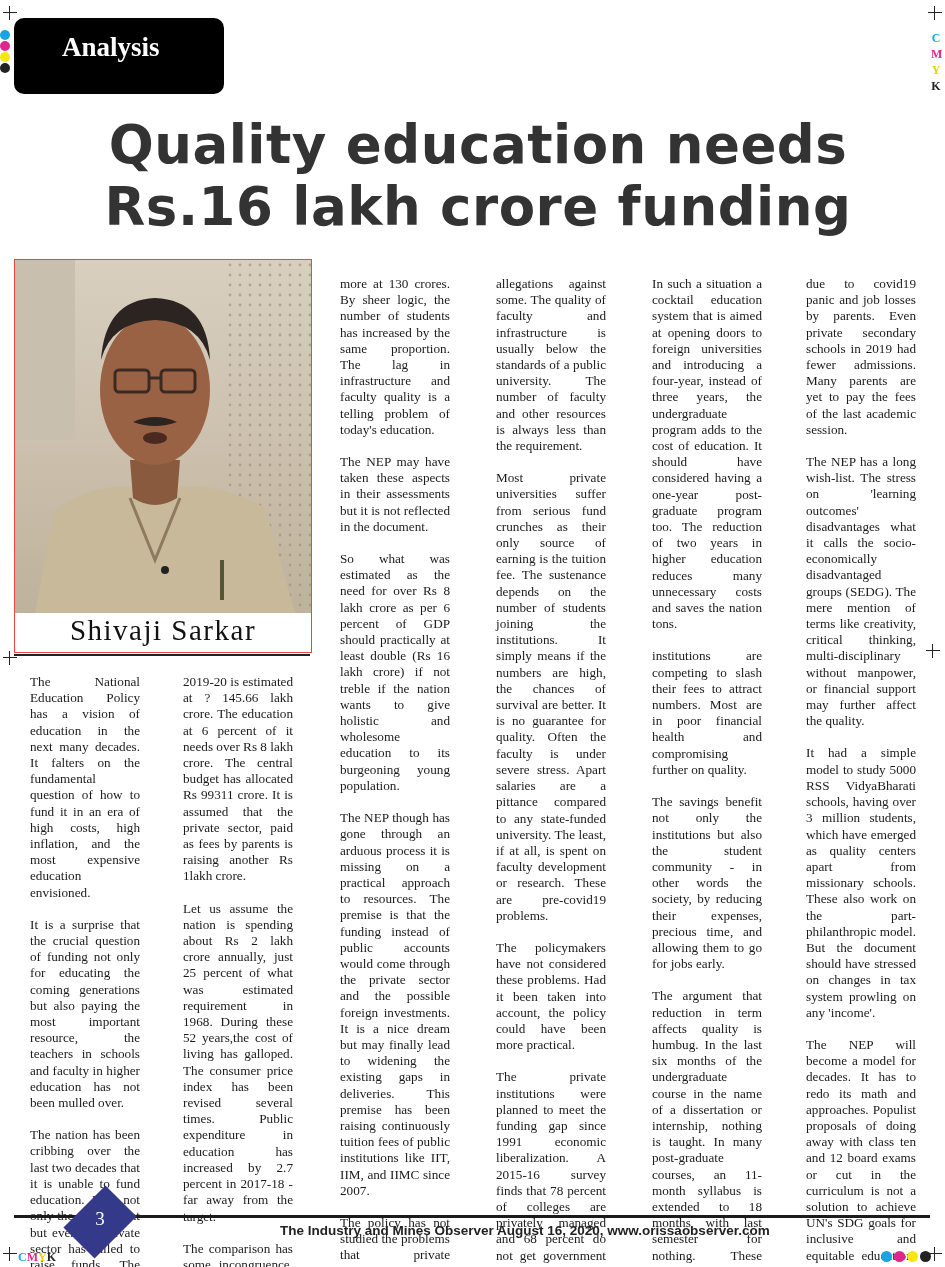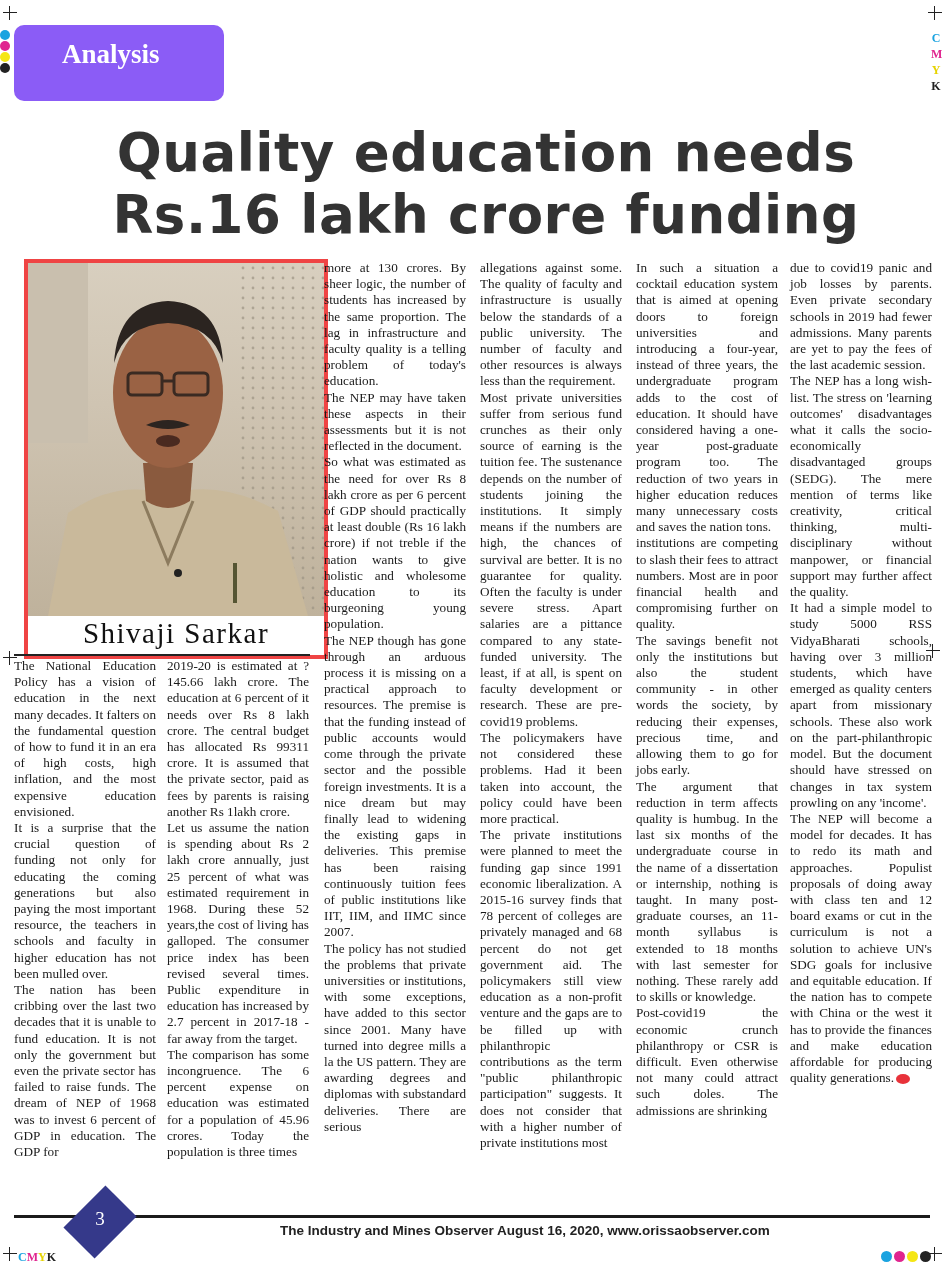--- a/index.html
+++ b/index.html
@@ -10,41 +10,41 @@
     .crosshair { position: absolute; width: 14px; height: 14px; }
     .crosshair::before, .crosshair::after { content: ""; position: absolute; background: #222; }
     .crosshair::before { left: 6px; top: 0; width: 1px; height: 14px; }
     .crosshair::after { top: 6px; left: 0; height: 1px; width: 14px; }
 
     .dots-left { position: absolute; left: 0; top: 30px; width: 10px; }
     .dot { width: 10px; height: 10px; border-radius: 50%; margin-bottom: 1px; }
     .cmyk-right { position: absolute; right: 4px; top: 30px; font-family: "Liberation Serif", serif;
                   font-weight: bold; font-size: 12px; line-height: 16px; text-align: center; width: 10px; }
 
-    .section-tag { position: absolute; left: 14px; top: 25px; width: 210px; height: 76px;
-                   background: #8b5cf6; border-radius: 10px; }
+    .section-tag { position: absolute; left: 14px; top: 18px; width: 210px; height: 76px;
+                   background: #000000; border-radius: 10px; }
     .section-tag span { position: absolute; left: 48px; top: 14px; color: #fff;
                         font-family: "Liberation Serif", serif; font-weight: bold; font-size: 27px; }
 
     .headline { position: absolute; left: 18px; top: 110px; width: 912px;
                 font-family: "DejaVu Sans", sans-serif; font-weight: bold; color: #333333;
                 font-size: 53px; line-height: 62px; text-align: center; letter-spacing: 0.5px; }
 
-    .photo-box { position: absolute; left: 24px; top: 259px; width: 296px; height: 392px;
-                 border: 4px solid #ef4444; background: #fff; }
+    .photo-box { position: absolute; left: 14px; top: 259px; width: 296px; height: 392px;
+                 border: 1px solid #ef4444; background: #fff; }
     .photo { position: absolute; left: 0; top: 0; width: 296px; height: 353px; overflow: hidden;
              background: linear-gradient(180deg, #d8cfbf 0%, #cfc4b2 40%, #bfb29c 100%); }
     .caption { position: absolute; left: 0; top: 354px; width: 296px; text-align: center;
                font-family: "Liberation Serif", serif; font-size: 29px; letter-spacing: 1.5px; color: #111; }
 
     .rule-top { position: absolute; left: 14px; top: 654px; width: 296px; height: 2px; background: #222; }
 
     .col { position: absolute; width: 142px; font-size: 13.2px; line-height: 16.2px;
            text-align: justify; hyphens: none; }
-    .col p { margin: 0; }
+    .col p { margin: 16px; }
 
     .footer-rule { position: absolute; left: 14px; top: 1215px; width: 916px; height: 3px; background: #1b1b1b; }
     .page-diamond { position: absolute; left: 68px; top: 1190px; width: 64px; height: 64px; }
     .page-diamond .shape { position: absolute; left: 10px; top: 10px; width: 44px; height: 44px;
                            background: #35398a; transform: rotate(45deg) scaleY(1.35); }
     .page-diamond span { position: absolute; left: 0; width: 64px; top: 18px; text-align: center;
                          color: #fff; font-size: 19px; font-family: "Liberation Serif", serif; }
     .footer-text { position: absolute; left: 280px; top: 1223px; font-family: "Liberation Sans", sans-serif;
                    font-size: 13.5px; color: #222; font-weight: bold; }
     .cmyk-bottom { position: absolute; left: 18px; top: 1250px; font-family: "Liberation Serif", serif;
@@ -74,21 +74,21 @@
   <div style="color:#1aa3e0">C</div>
   <div style="color:#e0258f">M</div>
   <div style="color:#e6d300">Y</div>
   <div style="color:#222">K</div>
 </div>
 
 <div class="section-tag">
   <span>Analysis</span>
 </div>
 
-<h1 class="headline" style="margin:12px;">
+<h1 class="headline" style="margin:4px;">
   <div>Quality education needs</div>
   <div>Rs.16 lakh crore funding</div>
 </h1>
 
 <div class="photo-box">
   <div class="photo">
     <svg width="296" height="353" viewBox="0 0 296 353">
       <defs>
         <pattern id="dots" width="10" height="10" patternUnits="userSpaceOnUse">
           <circle cx="5" cy="5" r="1.4" fill="#9c9383"></circle>

